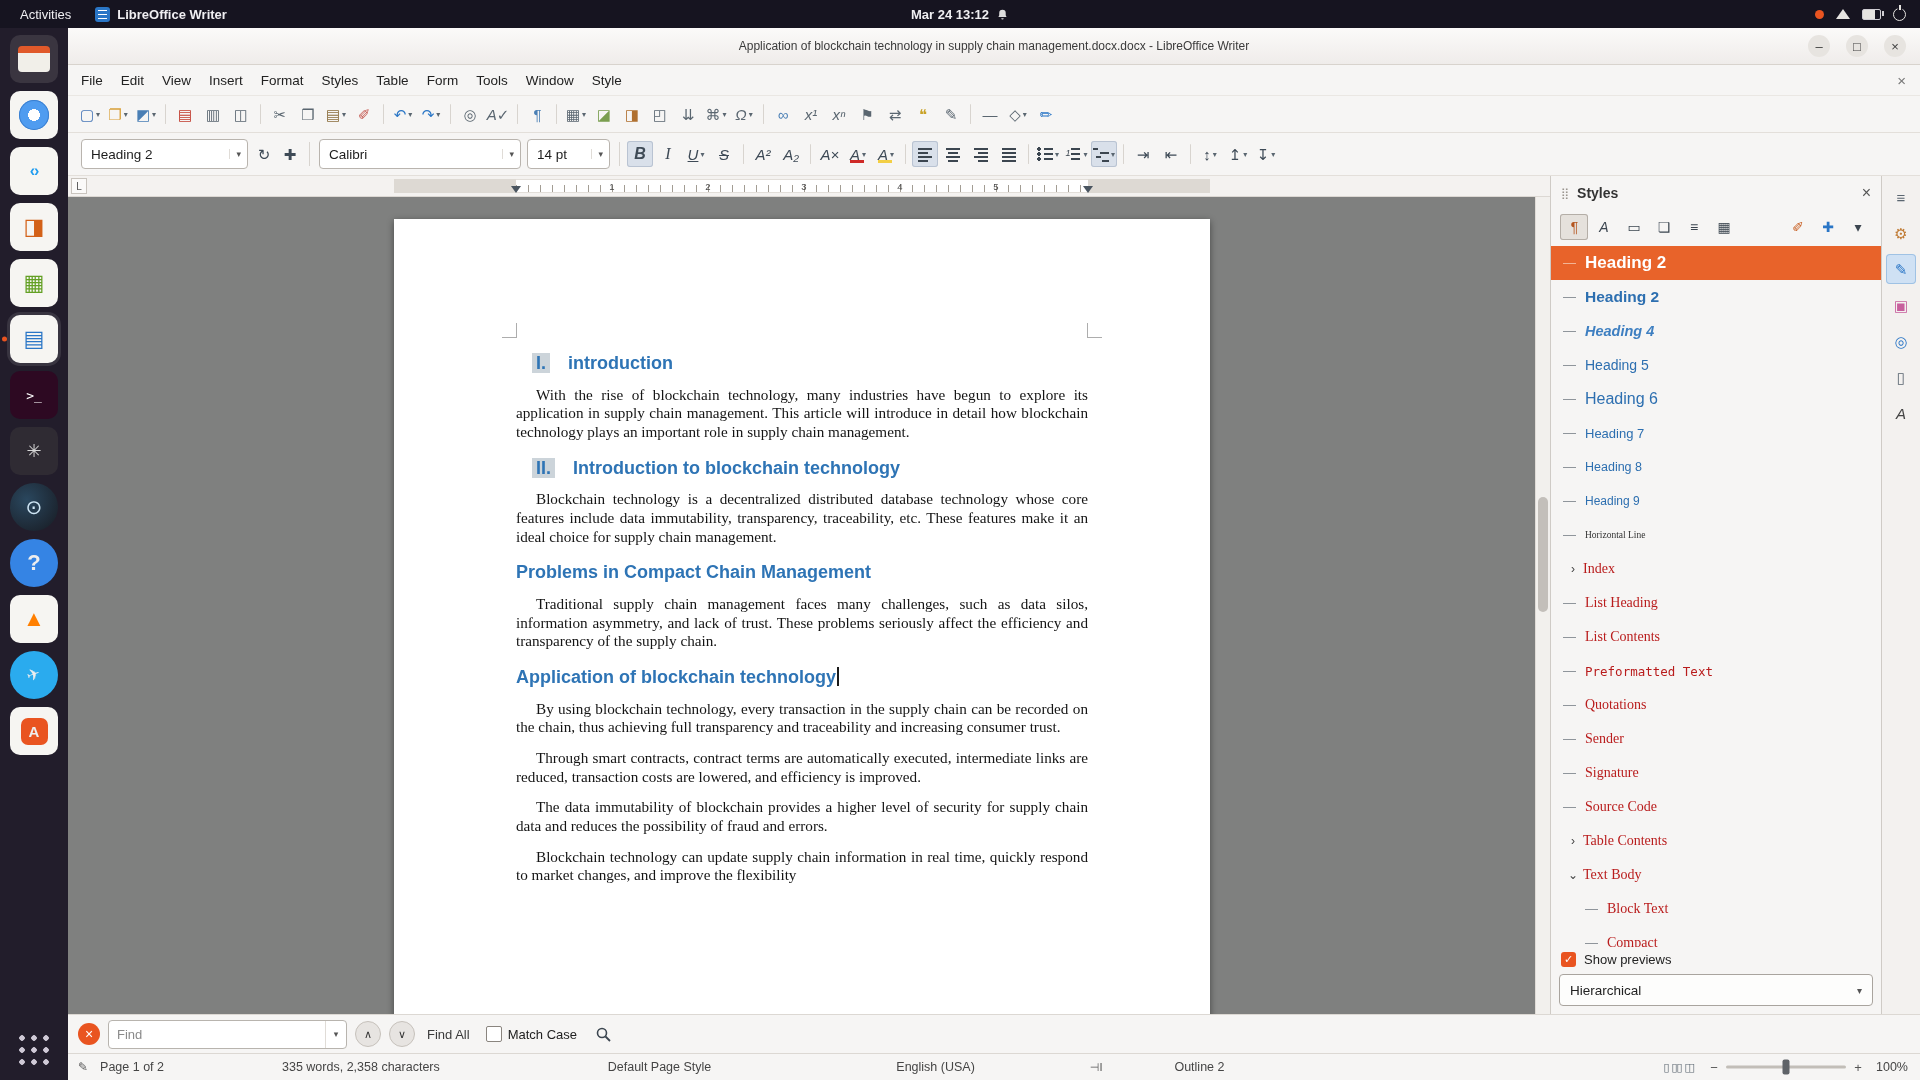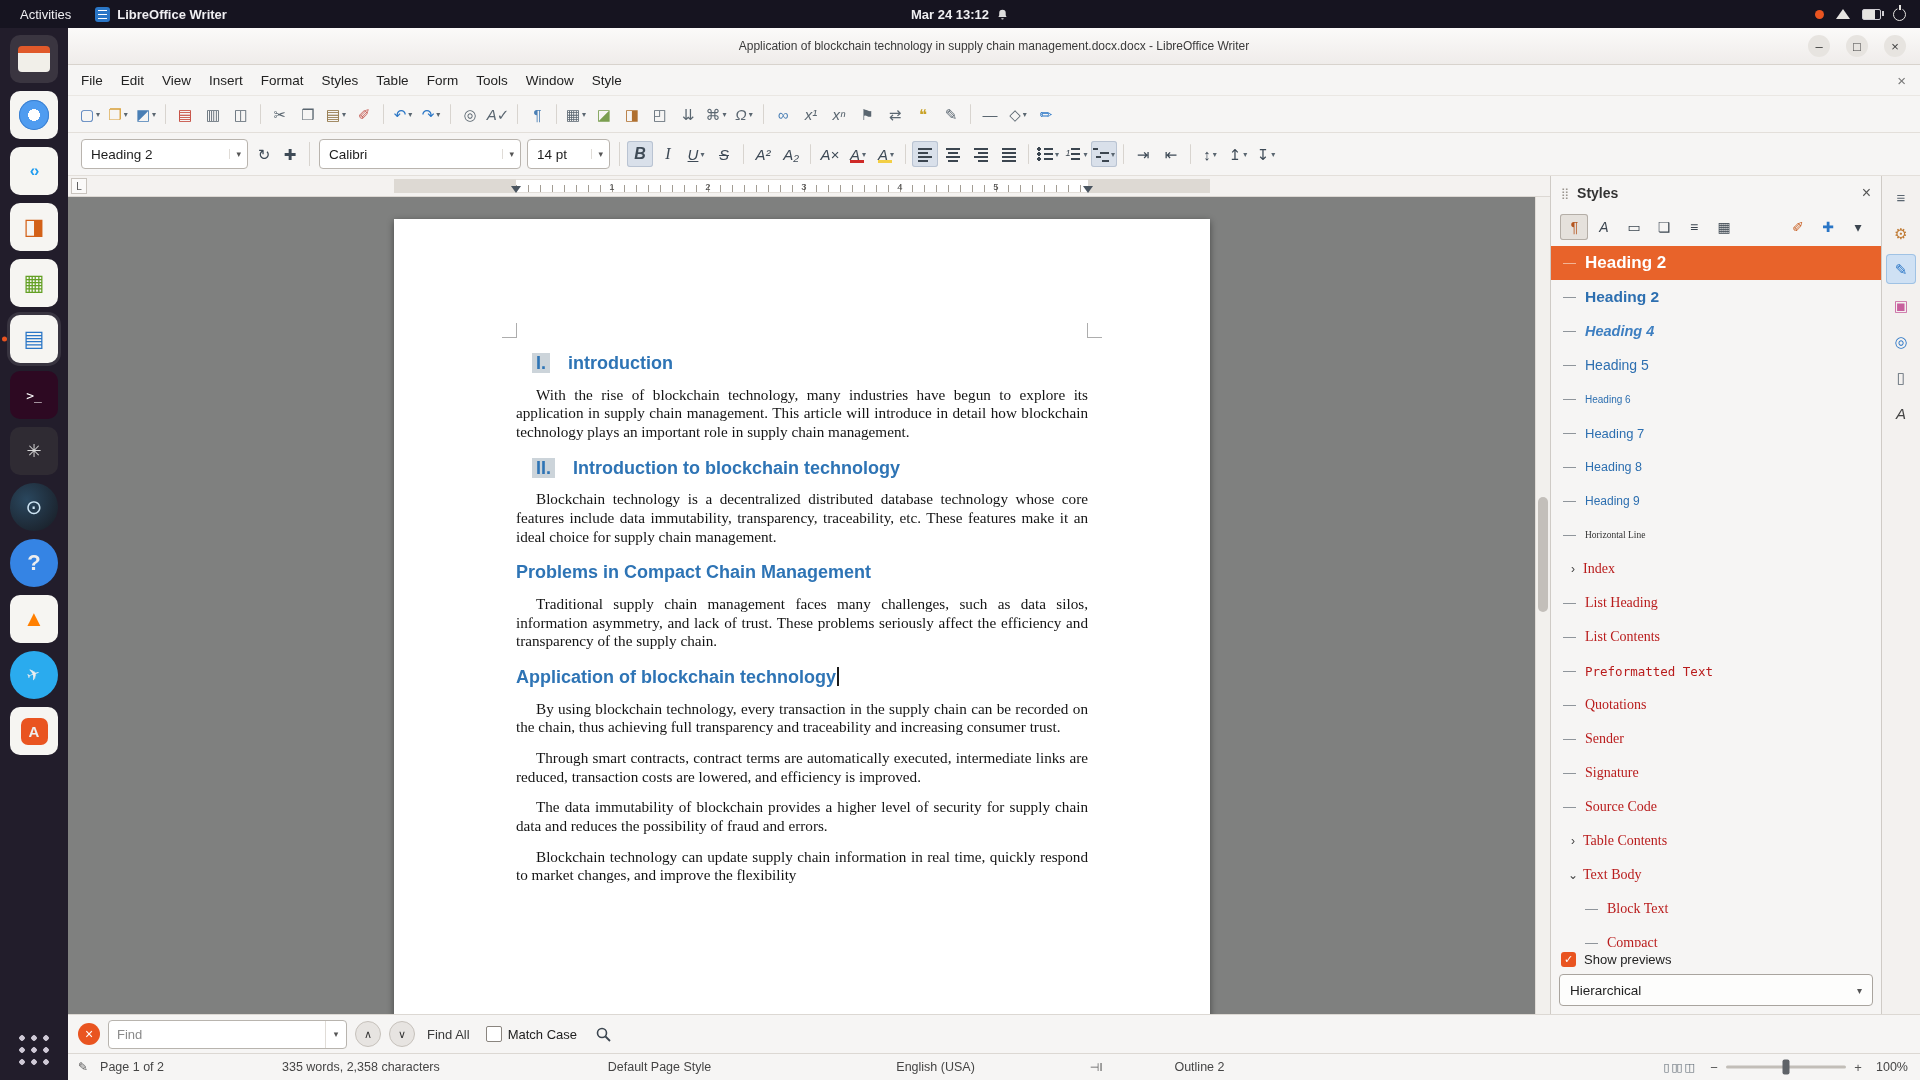--- a/index.html
+++ b/index.html
@@ -147,21 +147,21 @@
   .exp:empty{display:none;}
   .dash{width:13px;height:1px;background:#8f959b;margin-right:9px;flex:none;}
   .srow.child{padding-left:34px;}
   .slabel{font-family:"Liberation Serif","DejaVu Serif",serif;font-size:14px;color:#b91c1c;white-space:nowrap;}
   .srow.sel{background:#e8632a;}
   .srow.sel .dash{background:#f2b494;}
   .srow.sel .slabel{font-family:"Liberation Sans",sans-serif;color:#fff;font-weight:700;font-size:17px;}
   .srow.h3p .slabel{font-family:"Liberation Sans",sans-serif;color:#2d6fb0;font-weight:700;font-size:15.5px;}
   .srow.h4p .slabel{font-family:"Liberation Sans",sans-serif;color:#3e7fc1;font-weight:700;font-style:italic;font-size:14.5px;}
   .srow.h5p .slabel{font-family:"Liberation Sans",sans-serif;color:#2d6fb0;font-size:14px;}
-  .srow.h6p .slabel{font-family:"Liberation Sans",sans-serif;color:#2d6fb0;font-size:10px;}
+  .srow.h6p .slabel{font-family:"Liberation Sans",sans-serif;color:#2d6fb0;font-size:16px;}
   .srow.h7p .slabel{font-family:"Liberation Sans",sans-serif;color:#2d6fb0;font-size:13px;}
   .srow.h8p .slabel{font-family:"Liberation Sans",sans-serif;color:#2d6fb0;font-size:12.5px;}
   .srow.h9p .slabel{font-family:"Liberation Sans",sans-serif;color:#2d6fb0;font-size:12px;}
   .srow.hlp .slabel{font-size:9.5px;color:#333;}
   .srow.monop .slabel{font-family:"DejaVu Sans Mono",monospace;font-size:12.5px;}
   .sp-prev{flex:none;display:flex;align-items:center;gap:8px;padding:5px 10px;font-size:13px;color:#222;}
   .cb{width:15px;height:15px;border-radius:3px;background:#e95420;display:inline-flex;align-items:center;justify-content:center;flex:none;}
   .cb::after{content:"✓";color:#fff;font-size:11px;line-height:1;}
   .sp-filter{flex:none;height:30px;margin:2px 8px 8px;background:#fdfdfc;border:1px solid #a9a49e;border-radius:4px;display:flex;align-items:center;justify-content:space-between;padding:0 10px;font-size:13.5px;color:#222;}
   .sp-filter::after{content:"▾";font-size:10px;color:#555;}

